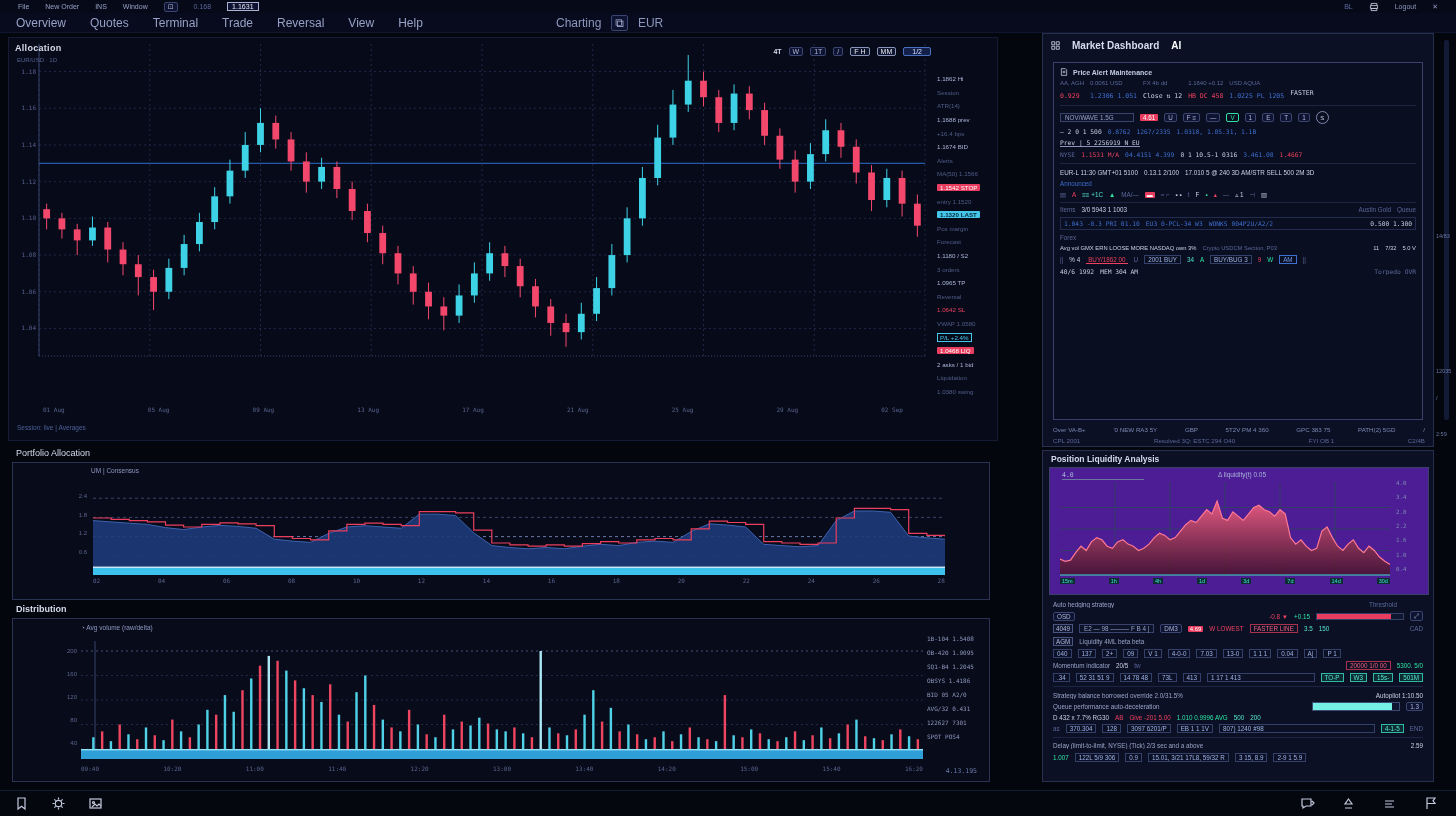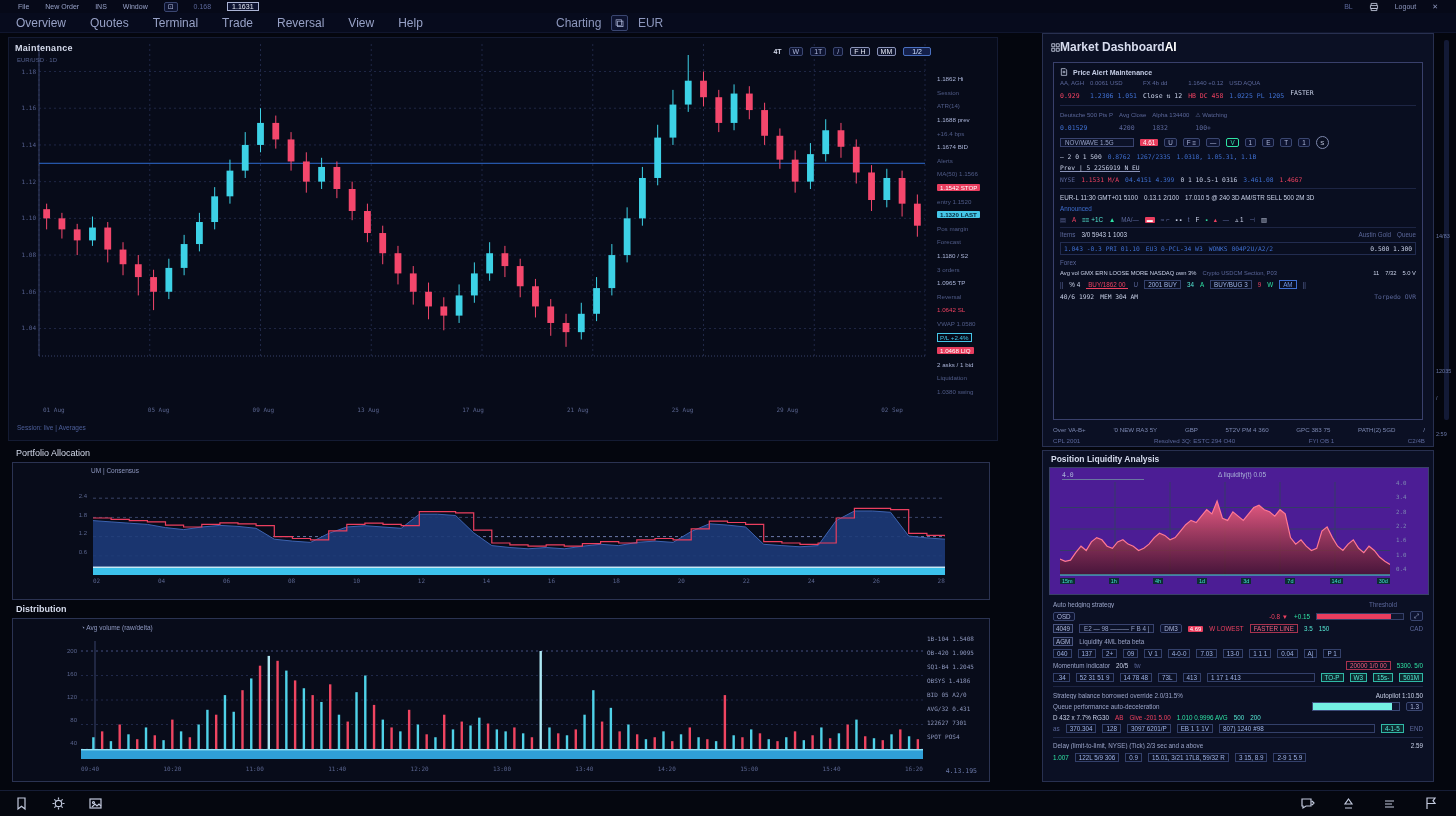--- a/index.html
+++ b/index.html
@@ -70,22 +70,22 @@
   #dist-legend{position:absolute;left:68px;top:5px;font-size:6.5px;color:#8e98c0}
   #dist-ycol{position:absolute;left:34px;top:29px;width:30px;height:98px;display:flex;flex-direction:column;
     justify-content:space-between;text-align:right;font-size:6px;color:#5a658e}
   #hist-svg{position:absolute;left:68px;top:18px}
   #dist-x{position:absolute;left:68px;top:146px;width:842px;display:flex;justify-content:space-between}
   #dist-side{position:absolute;left:914px;top:16px;width:56px;font-size:6px;color:#8d97bd;text-align:left}
   #dist-side div{height:14px;white-space:nowrap;overflow:hidden}
   #dist-footnote{position:absolute;right:12px;bottom:6px;font-size:6.5px;color:#6a78a8}
   
   #right-top{position:absolute;left:1042px;top:33px;width:392px;height:414px;background:#0b1024;border:1px solid #283050;box-sizing:border-box}
-  #rt-header{position:absolute;left:8px;top:6px;display:flex;gap:0;align-items:center;
-    font-size:12px;font-weight:bold;color:#d7dcee}
+  #rt-header{position:absolute;left:8px;top:6px;display:flex;gap:12px;align-items:center;
+    font-size:10px;font-weight:bold;color:#d7dcee}
   #rt-header .accent{color:#ffffff}
   #rt-inner{position:absolute;left:10px;top:28px;width:370px;height:358px;border:1px solid #39406b;background:#090e20;
     box-sizing:border-box;padding:5px 6px;display:flex;flex-direction:column;gap:4px;overflow:hidden}
   .r{display:flex;gap:6px;align-items:center;white-space:nowrap;overflow:hidden;font-size:6.3px}
   .hr{border-top:1px solid #1d2544;margin:1px 0}
   .kv{display:flex;flex-direction:column;gap:6px;min-width:0}
   .kv-l{font-size:6px;color:#5b679a}
   .kv-v{font-size:6.5px;font-family:"DejaVu Sans Mono",monospace}
   #rt-sub{font-size:7px;color:#c3cbe4;font-weight:bold;display:flex;gap:5px;align-items:center}
   #rt-footer1,#rt-footer2{position:absolute;left:10px;width:372px;display:flex;justify-content:space-between;
@@ -154,21 +154,21 @@
       <span class="c-menu">Help</span>
     </span>
   <span id="mb2-center">
     <span>Charting</span>
     <span class="c-btn">⧉</span>
     <span>EUR</span>
   </span>
 </div>
 
 <div id="main-panel">
-  <div id="mp-title">Maintenance</div>
+  <div id="mp-title">Allocation</div>
   <div id="mp-sub">EUR/USD · 1D</div>
   <div id="mp-toolbar">
       <span class="c-plainchip">4T</span>
       <span class="c-btn">W</span>
       <span class="c-btn">1T</span>
       <span class="c-btn">/</span>
       <span class="c-btn-lite">F H</span>
       <span class="c-btn-lite">MM</span>
       <span class="c-btn-wide">1/2</span>
     </div>
@@ -630,38 +630,20 @@
           <span class="kv-l">USD AQUA</span>
           <span class="kv-v c-blue">1.0225 PL 1205</span>
         </div>
         <div class="kv">
           <span class="kv-l"></span>
           <span class="kv-v c-wht">FASTER</span>
         </div>
       </div>
     <div class="hr"></div>
     <div class="r">
-        <div class="kv">
-          <span class="kv-l">Deutsche 500 Pts P</span>
-          <span class="kv-v c-blue">0.01529</span>
-        </div>
-        <div class="kv">
-          <span class="kv-l">Avg Close</span>
-          <span class="kv-v c-dim">4200</span>
-        </div>
-        <div class="kv">
-          <span class="kv-l">Alpha 134400</span>
-          <span class="kv-v c-dim">1832</span>
-        </div>
-        <div class="kv">
-          <span class="kv-l">⚠ Watching</span>
-          <span class="kv-v c-dim">100+</span>
-        </div>
-      </div>
-    <div class="r">
         <span class="c-input">NOV/WAVE 1.5G</span>
         <span class="c-chip-red">4.61</span>
         <span class="c-btn">U</span>
         <span class="c-btn">F ≡</span>
         <span class="c-btn">—</span>
         <span class="c-btn-green">V</span>
         <span class="c-btn">1</span>
         <span class="c-btn">E</span>
         <span class="c-btn">T</span>
         <span class="c-btn">1</span>

